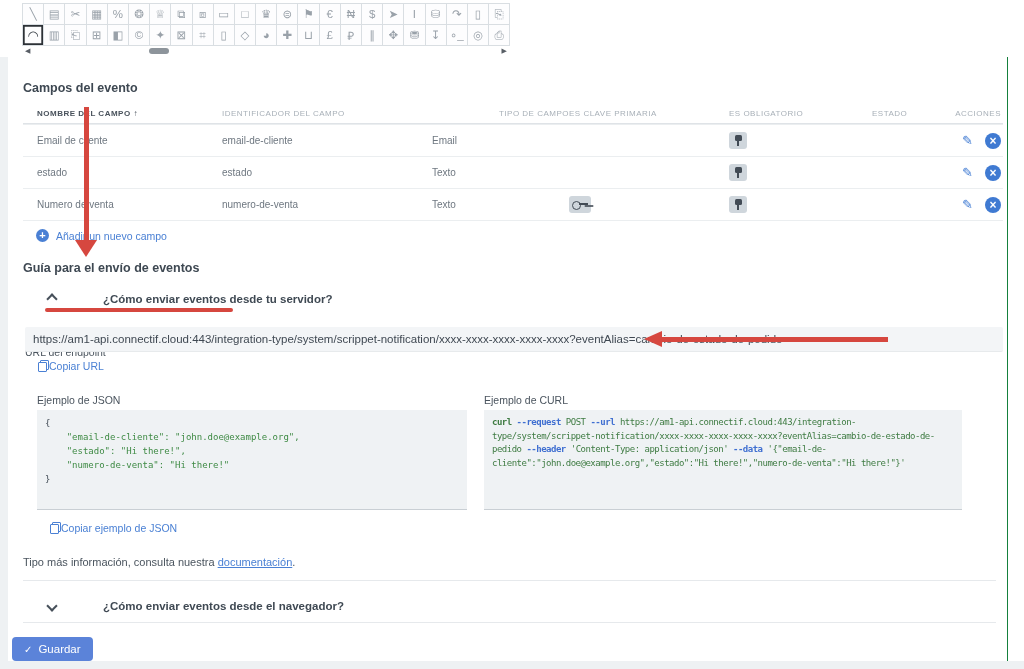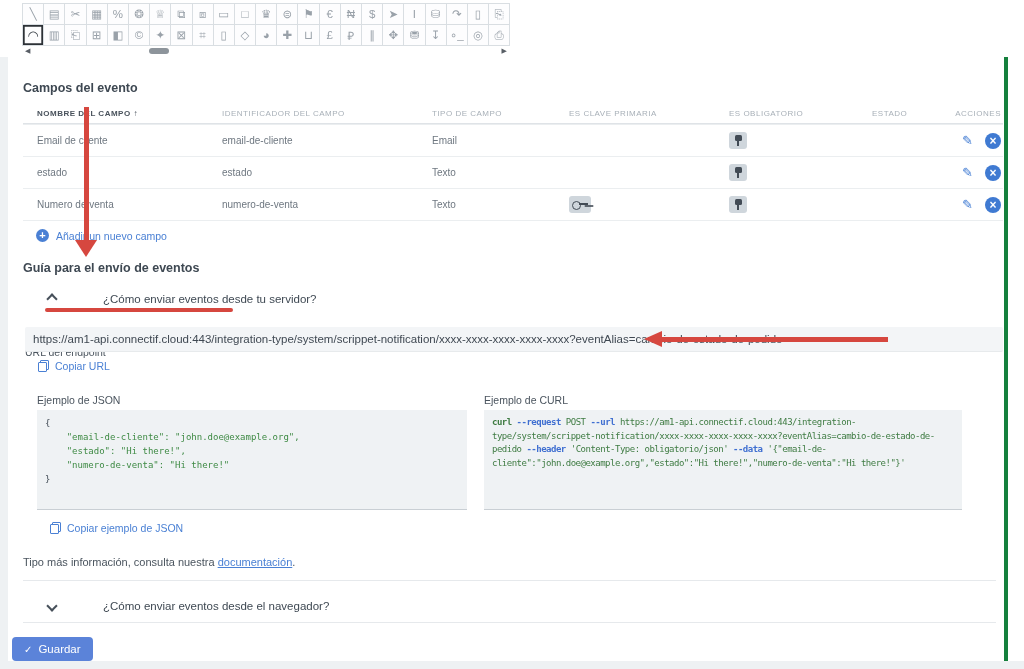--- a/index.html
+++ b/index.html
@@ -13,21 +13,21 @@
   .tb-cell.selected { box-shadow:inset 0 0 0 1.7px #2c3136; color:#3c434a; font-size:13px; }
   .tb-scroll { position:absolute; left:22px; top:46px; width:488px; height:10px; }
   .tb-scroll .arr { position:absolute; top:0; font-size:7px; color:#585e65; line-height:10px; cursor:pointer; }
   .tb-scroll .arr.l { left:3px; }
   .tb-scroll .arr.r { right:3px; }
   .tb-thumb { position:absolute; left:127px; top:2px; width:20px; height:6px; border-radius:3px; background:#8d949b; cursor:pointer; }
 
   
   .left-strip  { position:absolute; left:0; top:57px; width:8px; height:604px; background:#eef1f3; }
   .bottom-strip{ position:absolute; left:0; top:661px; width:1024px; height:8px; background:#eef1f3; }
-  .card { position:absolute; left:8px; top:57px; width:1000px; height:604px; background:#ffffff; border-right:4px solid #15803d; }
+  .card { position:absolute; left:8px; top:57px; width:1000px; height:604px; background:#ffffff; border-right:1px solid #15803d; }
 
   
   .sec-title { position:absolute; left:15px; font-size:12.5px; font-weight:bold; color:#3e4852; }
   .t-fields { top:24px; }
   .t-guide  { top:204px; }
   .ftable { position:absolute; left:15px; top:46px; width:980px; font-size:10px; color:#6e7780; }
   .trow { display:grid; grid-template-columns:185px 210px 137px 160px 143px 70px 1fr; padding-left:14px; align-items:center; }
   .thead { height:20px; font-size:8px; letter-spacing:.5px; color:#a8b0b8; text-transform:uppercase; }
   .thead .c0 { color:#49525c; font-weight:bold; }
   .thead .c6 { text-align:right; padding-right:2px; }
@@ -52,26 +52,26 @@
   .plusc::before { content:"+"; color:#fff; font-size:11px; font-weight:bold; line-height:1; margin-top:-1px; }
   .blue-link { color:#4a80d4; font-size:10.5px; }
 
   
   .chev { width:8px; height:8px; border-left:2px solid #47505a; border-top:2px solid #47505a; display:inline-block; }
   .chev.up { transform:rotate(45deg); }
   .chev.down { transform:rotate(225deg); }
   .acc { position:absolute; left:40px; height:18px; display:flex; align-items:center; cursor:pointer; }
   .acc1 { top:233px; }
   .acc2 { top:540px;justify-content:flex-end; }
-  .acc .lbl { position:absolute; left:55px; white-space:nowrap; font-size:11.5px; font-weight:normal; color:#3f4953; }
+  .acc .lbl { position:absolute; left:55px; white-space:nowrap; font-size:11.5px; font-weight:bold; color:#3f4953; }
 
   
   .url-label { position:absolute; left:17px; top:257px; font-size:10.5px; color:#4a545e;margin-top:32px; }
   .url-field { position:absolute; left:17px; top:270px; width:978px; height:25px; background:#f3f5f7; border-bottom:1px solid #e7eaec; border-radius:2px; font-size:11.5px; color:#3f4852; line-height:24px; padding-left:8px; white-space:nowrap; overflow:hidden; }
-  .copy-row { display:flex; align-items:center; gap:6px; cursor:pointer; }
+  .copy-row { display:flex; align-items:center; gap:0; cursor:pointer; }
   .copy-url { position:absolute; left:30px; top:303px; }
   .cp { position:relative; width:11px; height:12px; display:inline-block; }
   .cp::before { content:""; position:absolute; right:0; top:0; width:7px; height:8px; border:1.4px solid #4a80d4; border-radius:1px; }
   .cp::after  { content:""; position:absolute; left:0; bottom:0; width:7px; height:8px; border:1.4px solid #4a80d4; background:#fff; border-radius:1px; }
   .examples { position:absolute; left:29px; top:337px; display:flex; gap:17px; }
   .excol { display:flex; flex-direction:column; }
   .excol.json { width:430px; }
   .excol.curl { width:478px; }
   .ex-label { font-size:10.5px; color:#4a545e; margin-bottom:4px; }
   .codeblock { height:100px; background:#eff2f4; border-bottom:1px solid #c9cfd4; padding:6px 8px; font-family:"DejaVu Sans Mono", monospace; overflow:hidden; }
@@ -165,21 +165,21 @@
   <div class="bottom-strip"></div>
 
   <div class="card">
 
     <div class="sec-title t-fields">Campos del evento</div>
 
     <div class="ftable">
       <div class="trow thead">
         <div class="c0" style="text-transform: uppercase;"><span>Nombre del campo</span> <span>↑</span></div>
         <div style="text-transform: uppercase;">Identificador del campo</div>
-        <div style="text-transform: uppercase;">Tipo de campo</div>
+        <div style="text-transform: uppercase; text-align: right;">Tipo de campo</div>
         <div style="text-transform: uppercase;">Es clave primaria</div>
         <div style="text-transform: uppercase;">Es obligatorio</div>
         <div style="text-transform: uppercase;">Estado</div>
         <div class="c6" style="text-transform: uppercase;">Acciones</div>
       </div>
       <div class="hline"></div>
       <div class="tbody" id="tbody">
           <div class="trow">
             <div>Email de cliente</div>
             <div>email-de-cliente</div>
@@ -259,21 +259,21 @@
           </div>
         <div class="copy-row copy-ex">
           <span class="cp"></span>
           <span class="blue-link">Copiar ejemplo de JSON</span>
         </div>
       </div>
       <div class="excol curl">
         <div class="ex-label">Ejemplo de CURL</div>
         <div class="codeblock curlb" id="curl-block"><span class="cmd">curl </span><span class="flag">--request</span><span class="g"> POST </span><span class="flag">--url</span><span class="g"> https://am1-api.connectif.cloud:443/integration-
 type/system/scrippet-notification/xxxx-xxxx-xxxx-xxxx-xxxx?eventAlias=cambio-de-estado-de-
-pedido </span><span class="flag">--header</span><span class="g"> 'Content-Type: obligatorio/json' </span><span class="flag">--data</span><span class="g"> '{"email-de-
+pedido </span><span class="flag">--header</span><span class="g"> 'Content-Type: application/json' </span><span class="flag">--data</span><span class="g"> '{"email-de-
 cliente":"john.doe@example.org","estado":"Hi there!","numero-de-venta":"Hi there!"}'</span></div>
       </div>
     </div>
 
     <div class="more-info"><span>Tipo más información, consulta nuestra </span><a>documentación</a><span>.</span></div>
 
     <div class="divider div1"></div>
 
     <div class="acc acc2">
       <span class="chev down"></span>

